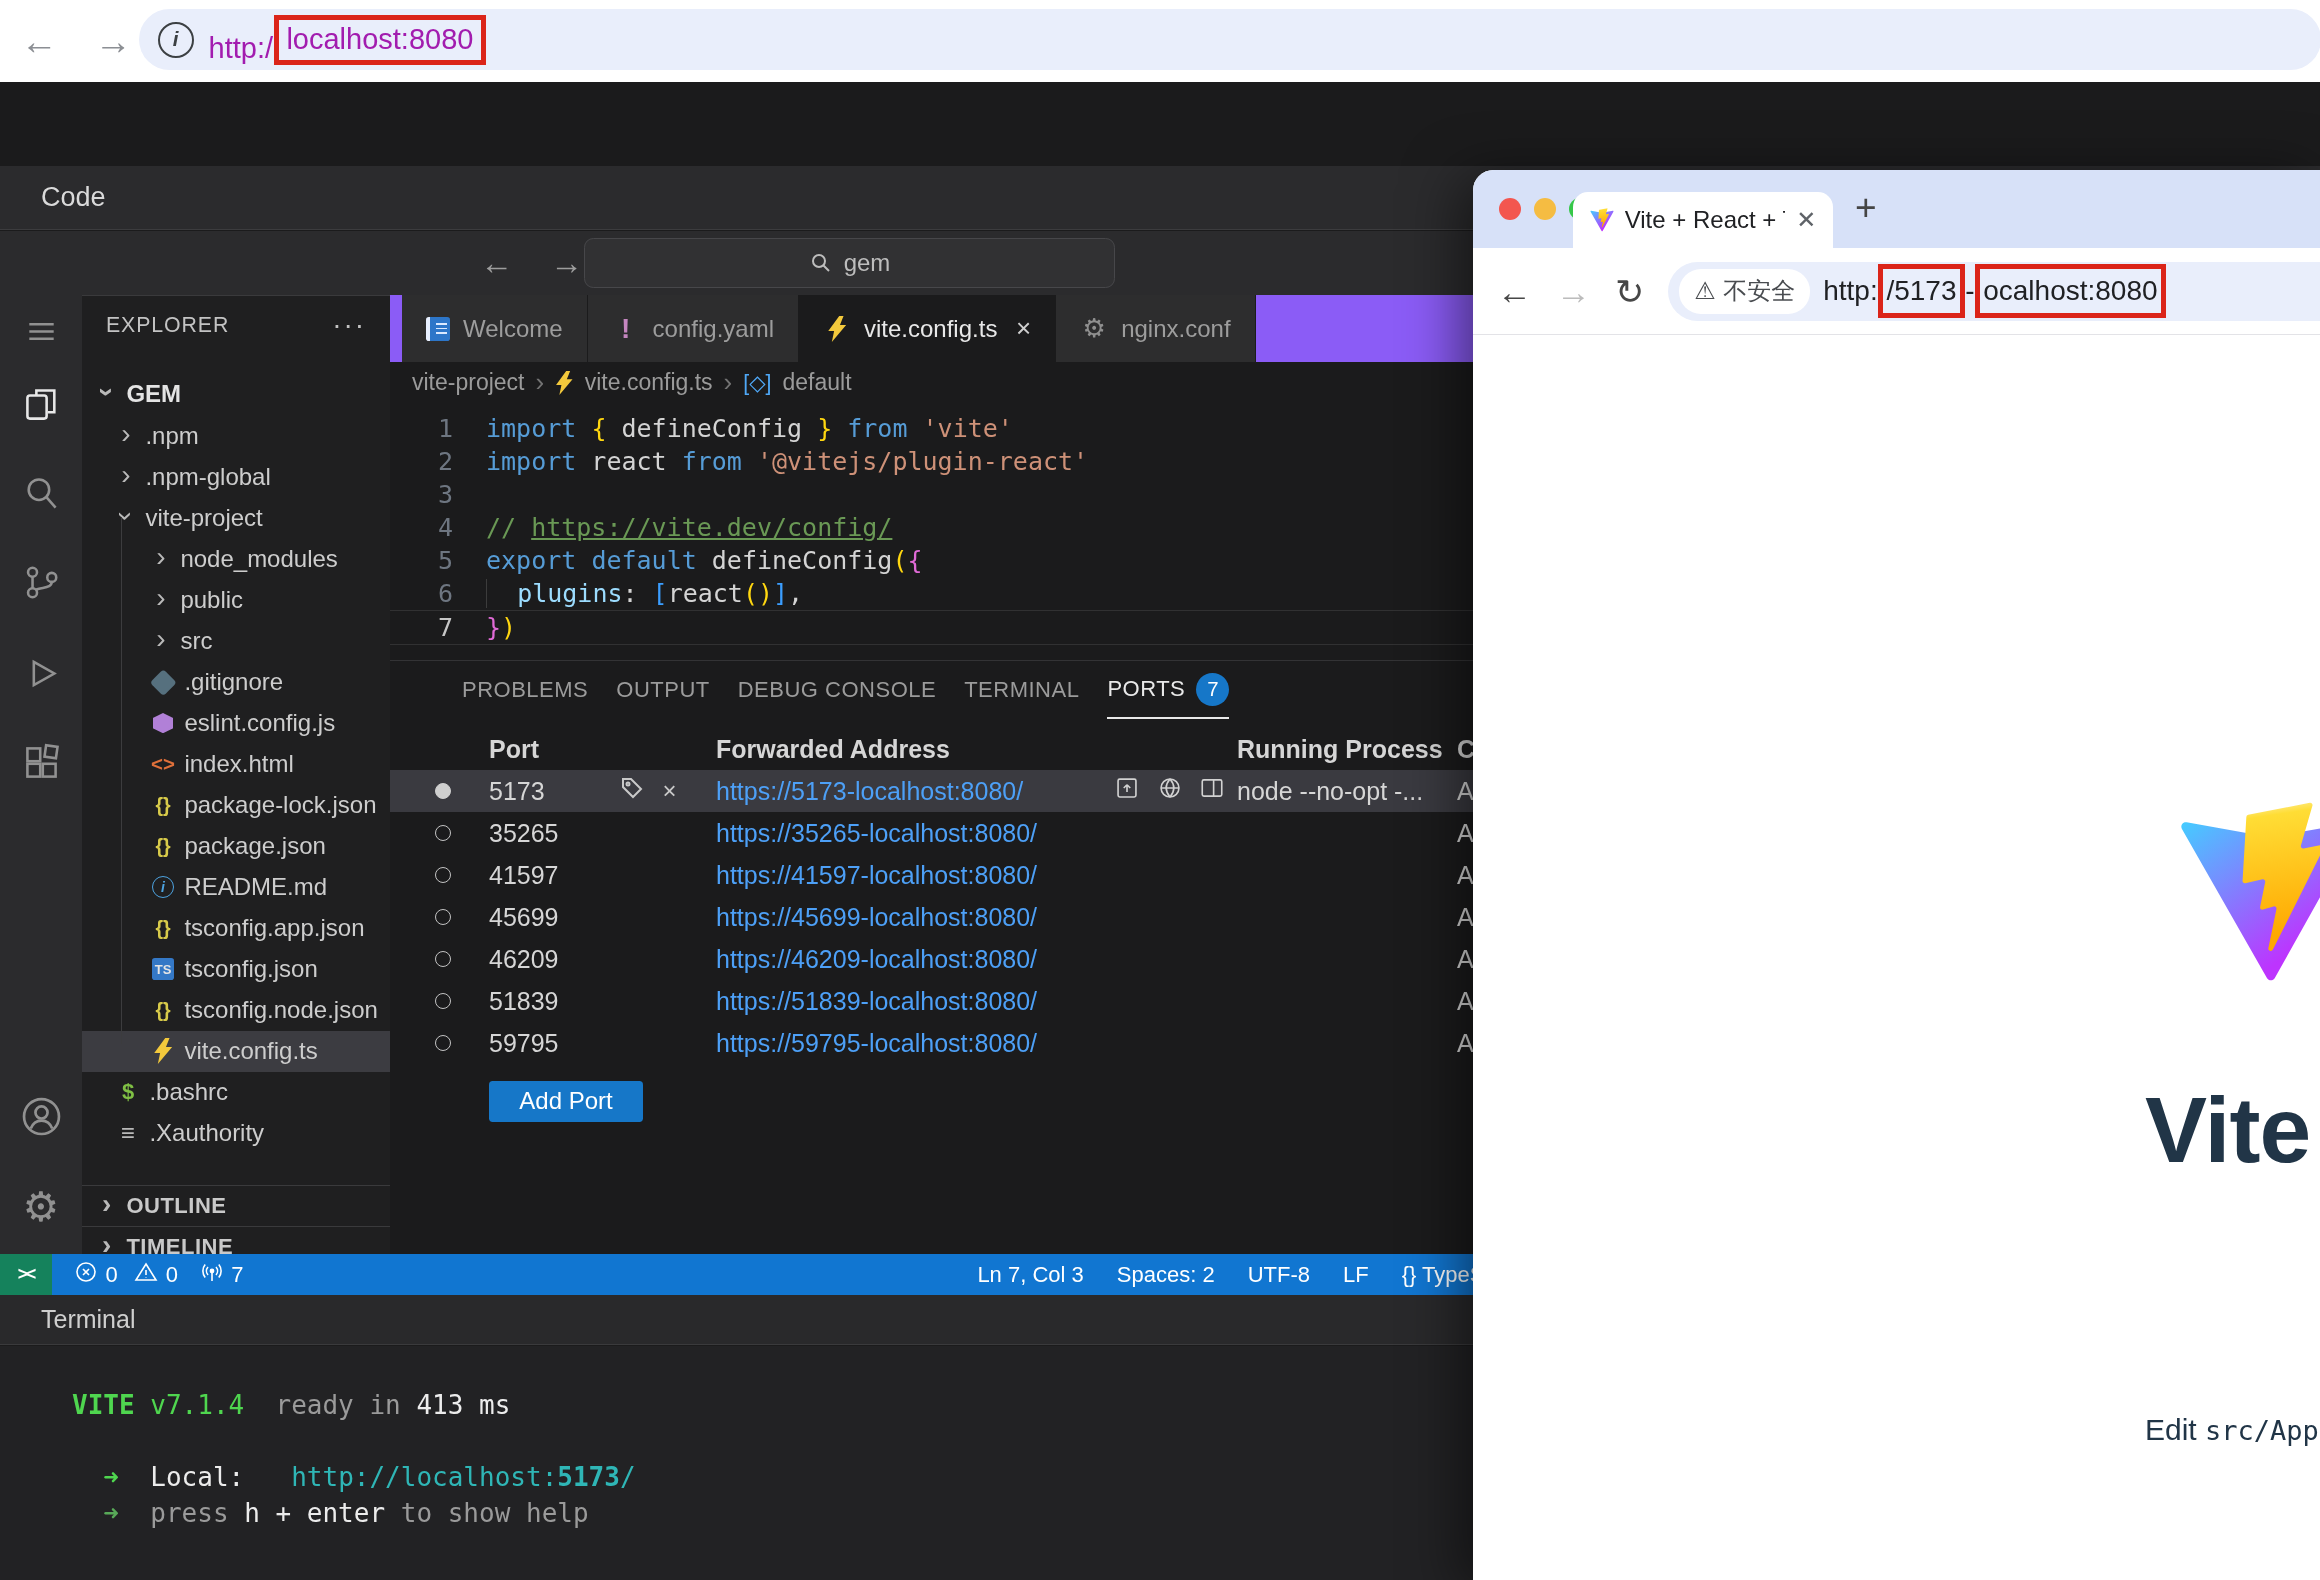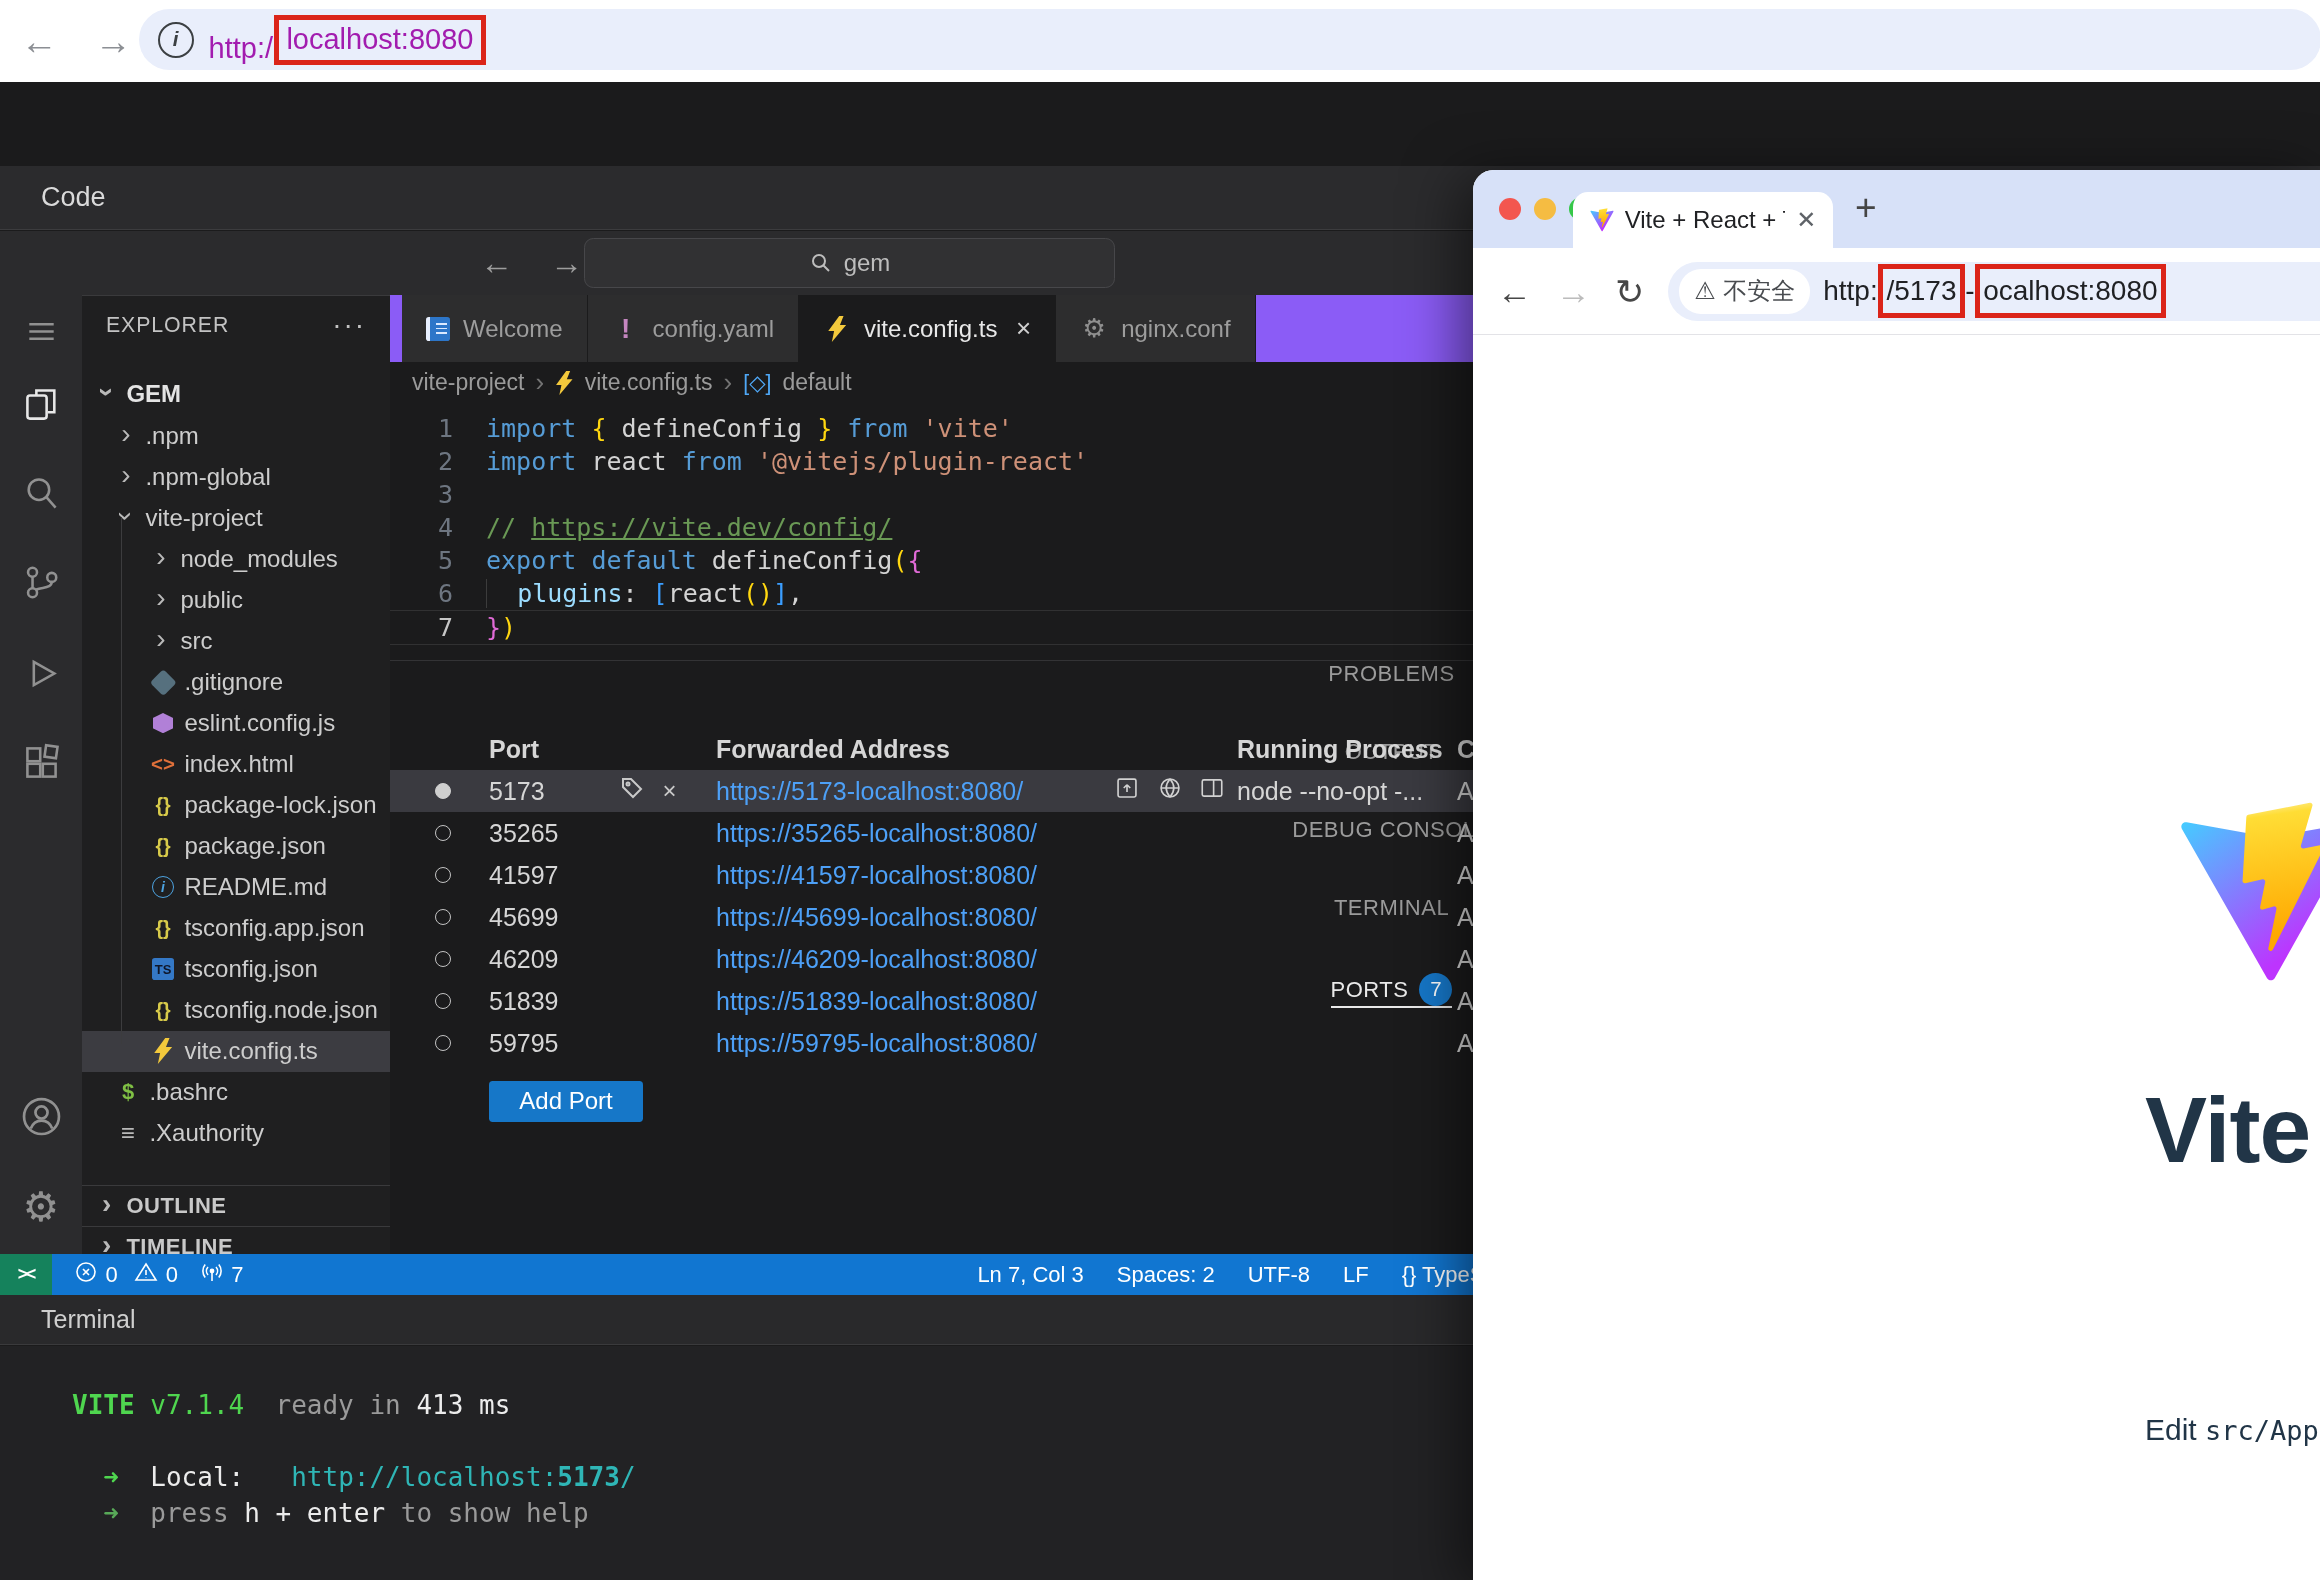--- a/index.html
+++ b/index.html
@@ -37,21 +37,21 @@
   .trow.lv2{padding-left:67px;}
   .trow.sel{background:#3c3c41;}
   .chev{color:#b9b9b9;font-size:28px;width:24px;display:inline-block;text-align:center;transform:translateY(-1.9px);}
   .chev.open{display:inline-block;transform:rotate(90deg) translateX(-1.9px);}
   .fic{width:28px;display:inline-flex;justify-content:center;align-items:center;font-weight:bold;}
   .ico-git{width:18.6px;height:18.6px;background:#56707e;transform:rotate(45deg);border-radius:3.7px;}
   .ico-esl{width:20.4px;height:20.4px;background:#b180d7;clip-path:polygon(50% 0,100% 25%,100% 75%,50% 100%,0 75%,0 25%);}
   .ico-html{color:#e0703a;font-size:20.4px;}
   .ico-json{color:#d7ca4a;font-size:19.5px;}
   .ico-info{width:20.4px;height:20.4px;border:1.9px solid #4da3e0;border-radius:50%;color:#4da3e0;font-size:14px;font-style:italic;display:inline-grid;place-items:center;}
-  .ico-ts{width:22px;height:22px;background:#3478c6;color:#0f172a;font-size:13px;border-radius:2.8px;display:inline-grid;place-items:center;}
+  .ico-ts{width:22px;height:22px;background:#3478c6;color:#e5e5e5;font-size:13px;border-radius:2.8px;display:inline-grid;place-items:center;}
   .ico-sh{color:#7fbf44;font-size:22px;}
   .ico-x{color:#b9b9b9;font-size:24px;font-weight:normal;}
   .ico-wel{width:24px;height:24px;background:#2d76c9;border-radius:2.8px;flex-direction:column;justify-content:center;gap:2.8px;display:inline-flex;align-items:flex-end;padding-right:2.8px;box-sizing:border-box;border-left:4.6px solid #e8f0ff;}
   .ico-wel i{display:block;width:11px;height:1.9px;background:#dbe9ff;}
   .ico-yaml{color:#c586c0;font-size:28px;}
   .ico-gear{color:#8f8f8f;font-size:26px;font-weight:normal;}
   .tguide{position:absolute;left:39px;top:221px;width:0.9px;height:527px;background:#3c3c3e;}
   .exp-sec{position:absolute;left:0;width:308px;height:41px;border-top:0.9px solid #3a3a3c;display:flex;align-items:center;gap:7.4px;padding-left:13px;box-sizing:border-box;color:#c9c9c9;font-weight:bold;font-size:22px;letter-spacing:0.5px;}
   
   .editor{position:absolute;left:390px;top:295px;width:1931px;height:959px;background:#1b1b1c;}
@@ -66,21 +66,21 @@
   .cline{height:33px;display:flex;align-items:center;font-family:"DejaVu Sans Mono",monospace;font-size:25px;}
   .cline.cur{border-top:0.9px solid #313132;border-bottom:0.9px solid #313132;}
   .gut{width:96px;text-align:right;padding-right:33px;color:#6e7681;box-sizing:border-box;flex:none;}
   .cline.cur .gut{color:#c6c6c6;}
   .ctext{white-space:pre;}
   .tok-kw{color:#569cd6;} .tok-id{color:#d4d4d4;} .tok-str{color:#ce9178;} .tok-cmt{color:#6a9955;}
   .tok-lnk{color:#6a9955;text-decoration:underline;} .tok-prop{color:#9cdcfe;}
   .tok-b1{color:#ffd710;} .tok-b2{color:#e06ad6;} .tok-b3{color:#3b9eff;} .tok-gd{border-left:1.9px solid #3c3c3c;}
   
   .panel{position:absolute;left:0;right:0;top:365px;bottom:0;border-top:0.9px solid #333335;}
-  .ptabs{height:58px;display:flex;align-items:center;gap:52px;padding-left:72px;flex-direction:column;}
+  .ptabs{height:58px;display:flex;align-items:center;gap:28px;padding-left:72px;}
   .ptab{color:#9b9b9b;font-size:22px;letter-spacing:0.5px;height:58px;display:flex;align-items:center;gap:11px;box-sizing:border-box;}
   .ptab.active{color:#e9e9e9;border-bottom:2.8px solid #e9e9e9;}
   .pbadge{width:33px;height:33px;border-radius:50%;background:#1677c8;color:#fff;font-size:20.4px;display:grid;place-items:center;letter-spacing:0;}
   .ports{position:relative;margin-top:9.3px;}
   .prow{position:relative;height:42px;}
   .prow.hdr{font-weight:bold;color:#e3e3e3;}
   .prow.sel{background:#3a3a40;}
   .pc{position:absolute;top:0;height:42px;display:flex;align-items:center;color:#d6d6d6;font-size:25px;white-space:nowrap;}
   .c-state{left:45px;} .c-port{left:99px;} .c-acts{left:230px;gap:18.6px;color:#c9c9c9;}
   .c-addr{left:326px;} .c-ricons{left:724px;gap:16.7px;color:#d2d2d2;} .c-proc{left:847px;} .c-extra{left:1067px;}

